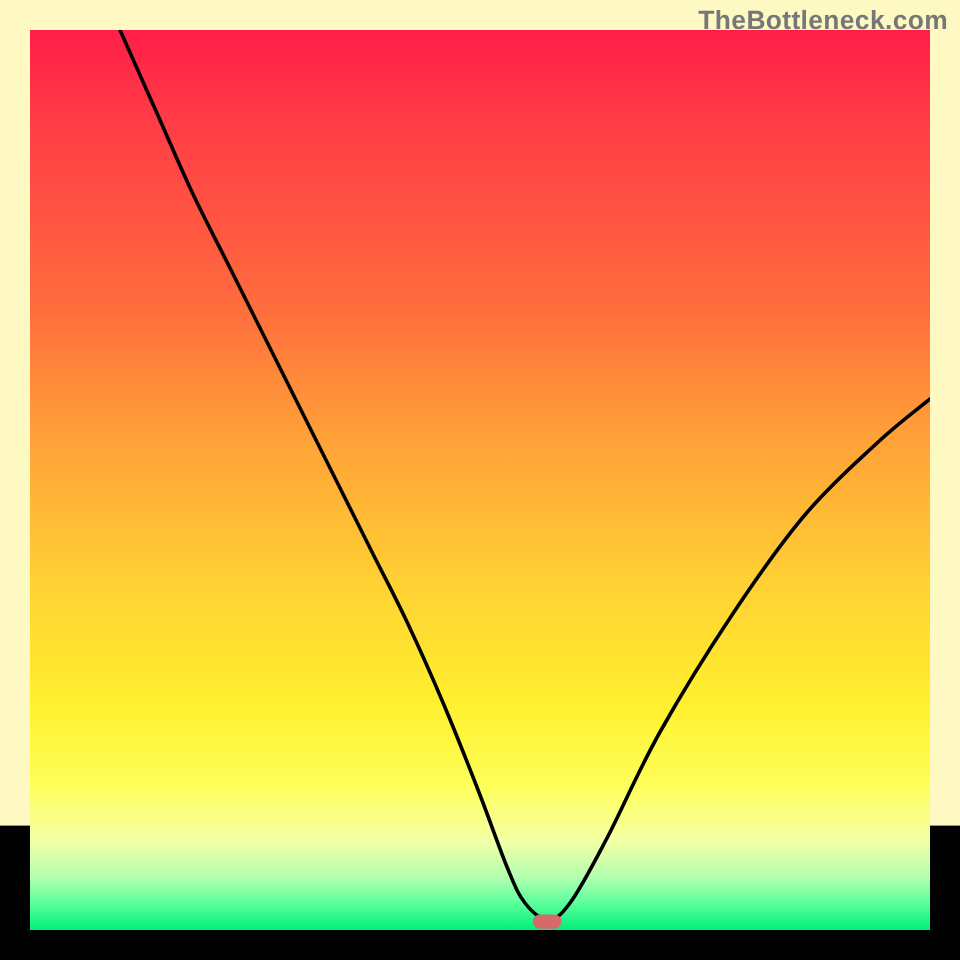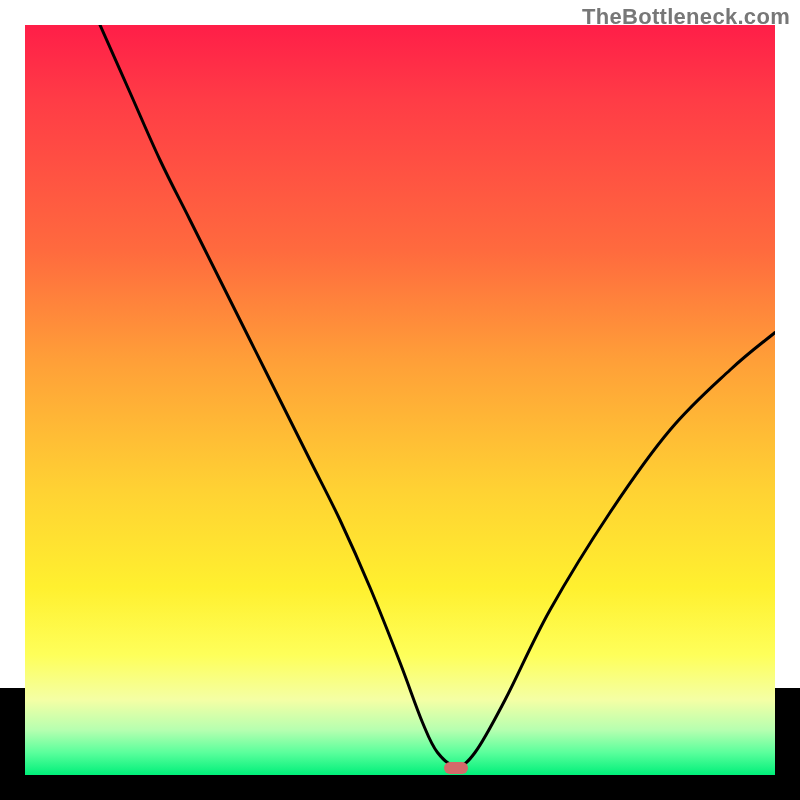--- a/index.html
+++ b/index.html
@@ -8,21 +8,21 @@
     width: 800px;
     height: 800px;
     background: #000;
     overflow: hidden;
     font-family: Arial, Helvetica, sans-serif;
   }
   .canvas {
     position: relative;
     width: 800px;
     height: 688px;
-    background: #ffffff;
+    background: #fef9c3;
   }
   .watermark {
     position: absolute;
     top: 4px;
     right: 10px;
     color: #777;
     font-size: 22px;
     font-weight: bold;
     letter-spacing: 0.3px;
     z-index: 20;

